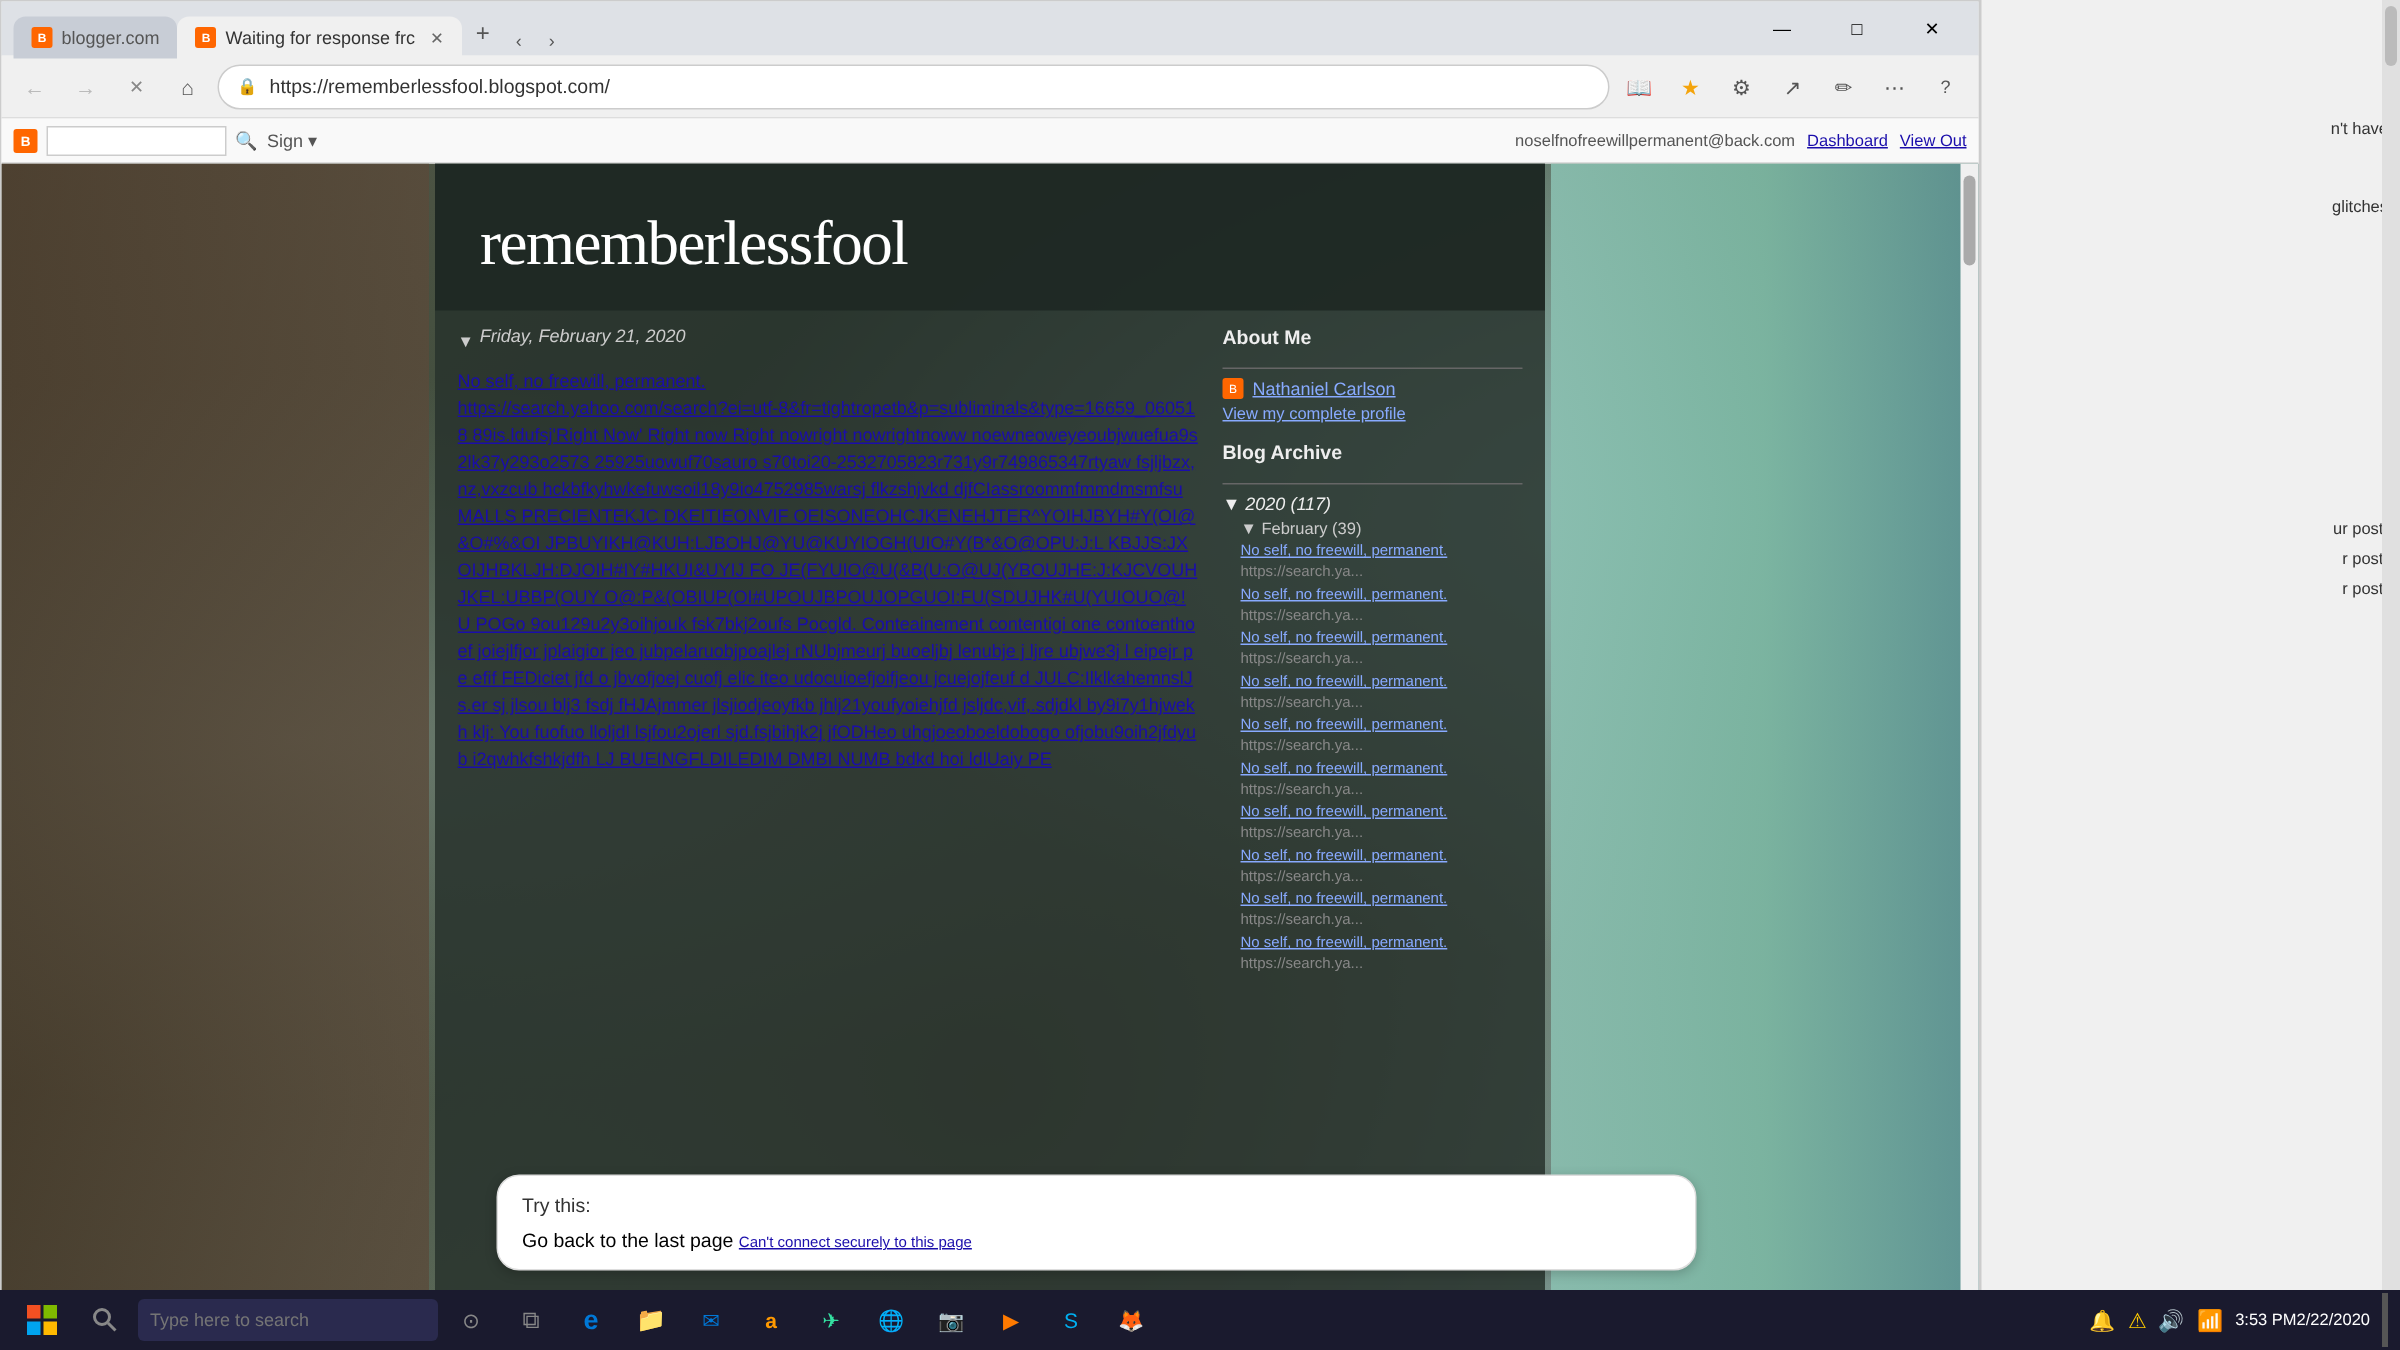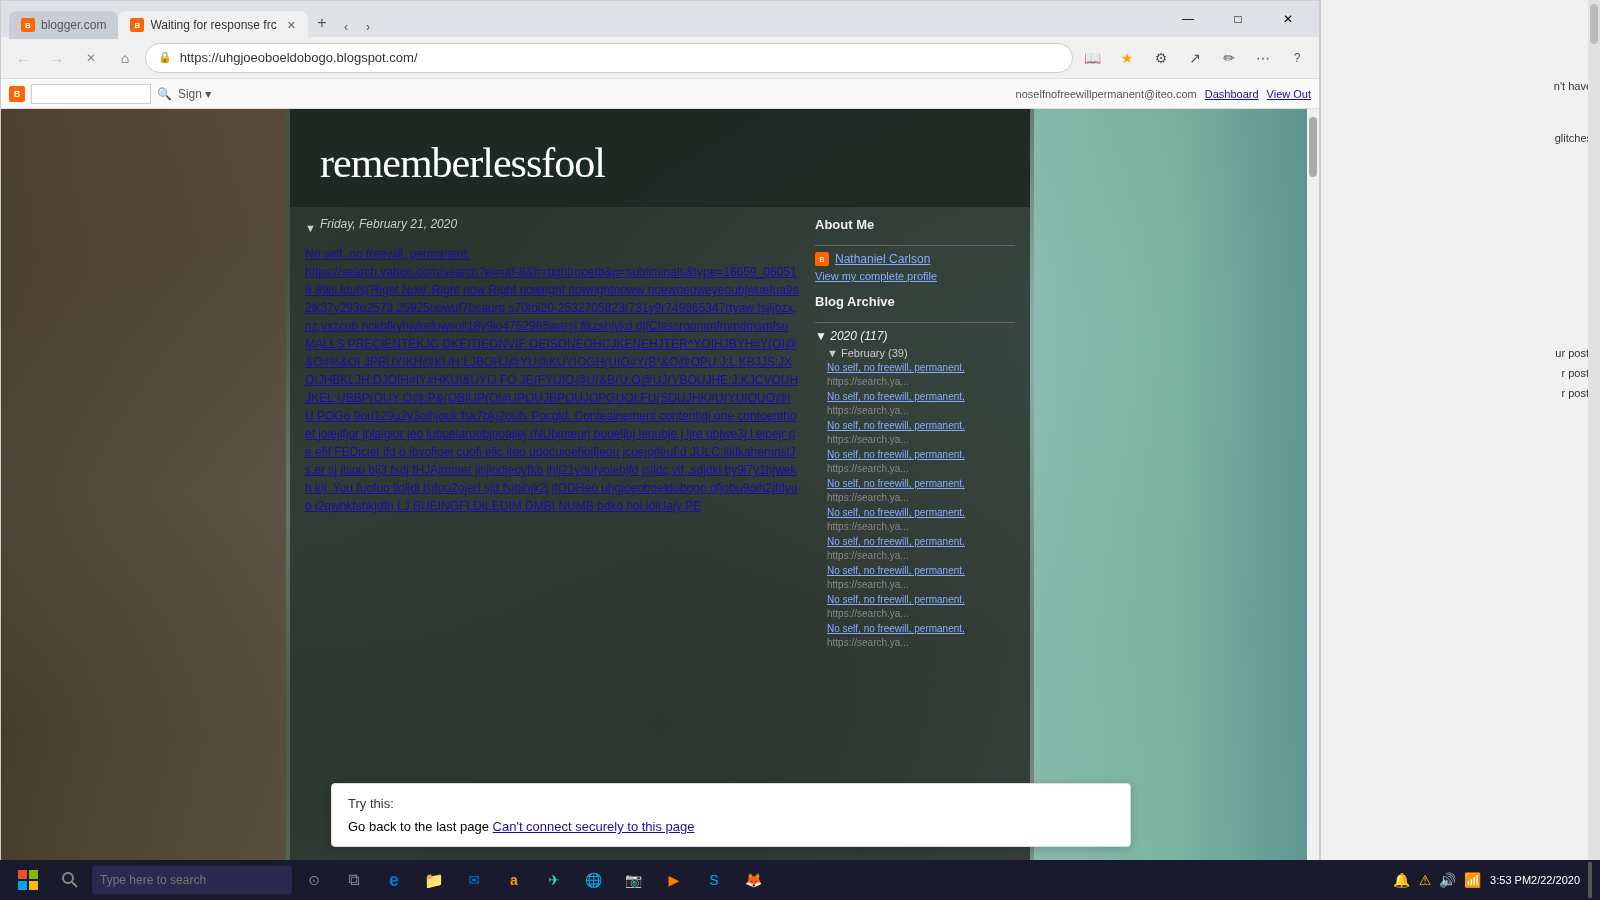--- a/index.html
+++ b/index.html
@@ -227,27 +227,27 @@
     .zoom-btn { cursor: pointer; font-size: 12px; color: #555; }
 
     
     .bottom-popup {
       position: absolute;
       bottom: 30px;
       left: 330px;
       width: 800px;
       background: white;
       border: 1px solid #ddd;
-      border-radius: 4px;
+      border-radius: 15px;
       padding: 12px 16px;
       font-size: 13px;
       box-shadow: 0 2px 8px rgba(0,0,0,0.2);
     }
     .bottom-popup-title { font-size: 13px; color: #333; margin-bottom: 8px; }
-    .bottom-popup-link { color: #1a0dab; text-decoration: underline; cursor: pointer; font-size: 13px; }
+    .bottom-popup-link { color: #1a0dab; text-decoration: underline; cursor: pointer; font-size: 10px; }
 
     
     .right-panel {
       position: absolute;
       right: 0;
       top: 0;
       width: 280px;
       height: 100%;
       background: #f0f0f0;
       border-left: 1px solid #ddd;
@@ -333,40 +333,40 @@
     </div>
   </div>
 
   <div class="toolbar">
     <div class="nav-btn disabled">←</div>
     <div class="nav-btn disabled">→</div>
     <div class="nav-btn" style="color:#888;font-size:12px;">✕</div>
     <div class="nav-btn">⌂</div>
     <div class="address-bar">
       <span class="lock-icon">🔒</span>
-      <span class="address-text">https://uhgjoeoboeldobogo.blogspot.com/</span>
+      <span class="address-text">https://rememberlessfool.blogspot.com/</span>
     </div>
     <div class="toolbar-icon">📖</div>
     <div class="toolbar-icon starred">★</div>
     <div class="toolbar-icon">⚙</div>
     <div class="toolbar-icon">↗</div>
     <div class="toolbar-icon">✏</div>
     <div class="toolbar-icon">⋯</div>
     <div class="nav-btn" style="font-size:12px;color:#555;">?</div>
   </div>
 
   <div class="blogger-bar">
     <div class="blogger-left">
       <div class="blogger-logo">B</div>
       <input class="blogger-search" type="text" style="">
       <span style="font-size:12px;cursor:pointer;">🔍</span>
       <span class="blogger-more">Sign ▾</span>
     </div>
     <div class="blogger-right">
-      <span>noselfnofreewillpermanent@iteo.com</span>
+      <span>noselfnofreewillpermanent@back.com</span>
       <span class="blogger-link">Dashboard</span>
       <span class="blogger-link">View Out</span>
     </div>
   </div>
 
   <div class="main-content">
 
     <div class="blog-bg">
 
       <div style="position:absolute;left:0;top:0;width:285px;height:100%;background:linear-gradient(to right, #4a3a2a, #5a4a3a);opacity:0.8;"></div>

